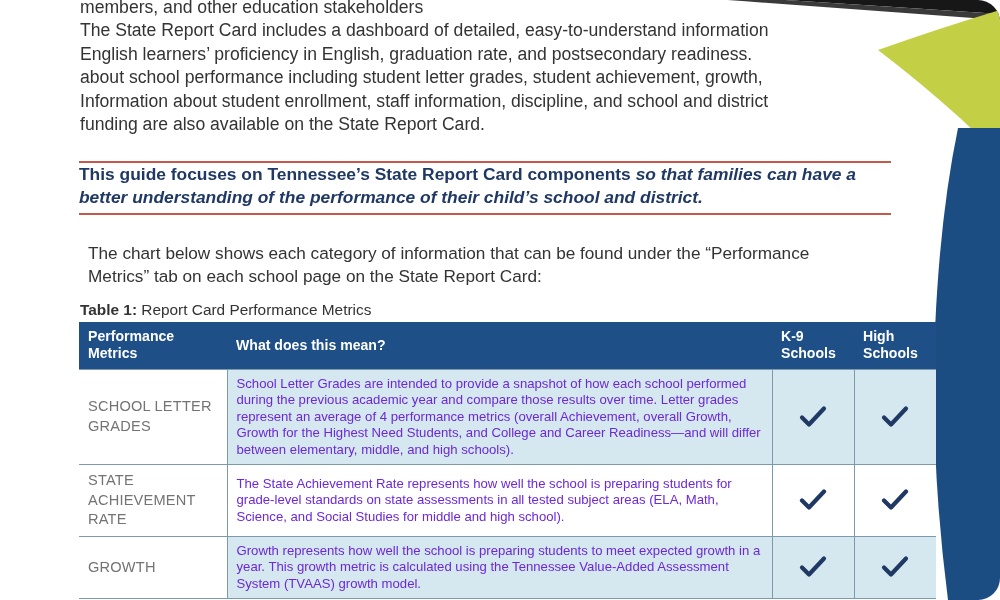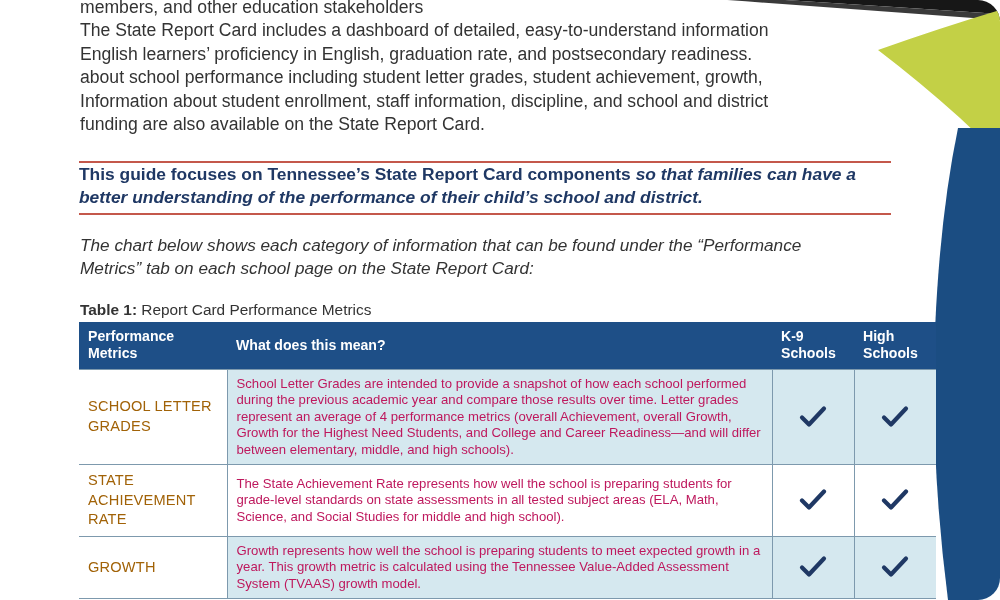--- a/index.html
+++ b/index.html
@@ -79,21 +79,21 @@
   .lead {
     position: absolute;
     left: 80px;
     top: 234px;
     width: 760px;
     font-size: 17.2px;
     line-height: 23px;
     color: #333333;
     z-index: 3;
   }
-  .lead p { margin: 0; font-style: italic; }
+  .lead p { margin: 8px; }
 
   
   .table-caption {
     position: absolute;
     left: 80px;
     top: 301px;
     font-size: 15.4px;
     color: #333333;
     z-index: 3;
   }
@@ -132,31 +132,31 @@
     padding-right: 2px;
   }
   table.metrics td {
     vertical-align: middle;
     border-top: 1px solid #7d99ad;
     border-bottom: 1px solid #7d99ad;
     padding: 6px 9px;
   }
   td.metric-name {
     background: #ffffff;
-    color: #a16207;
+    color: #737373;
     font-size: 14.6px;
     line-height: 19.6px;
     letter-spacing: 0.2px;
     border-right: 1px solid #7d99ad;
     padding-left: 12px;
   }
   td.metric-desc {
     font-size: 13.15px;
     line-height: 16.4px;
-    color: #be185d;
+    color: #6d28d9;
     border-right: 1px solid #7d99ad;
   }
   td.metric-check {
     text-align: center;
     border-right: 1px solid #7d99ad;
   }
   td.metric-check.last { border-right: none; }
   tr.shade td.metric-desc,
   tr.shade td.metric-check { background: #d5e8ef; }
   tr.plain td.metric-desc,

